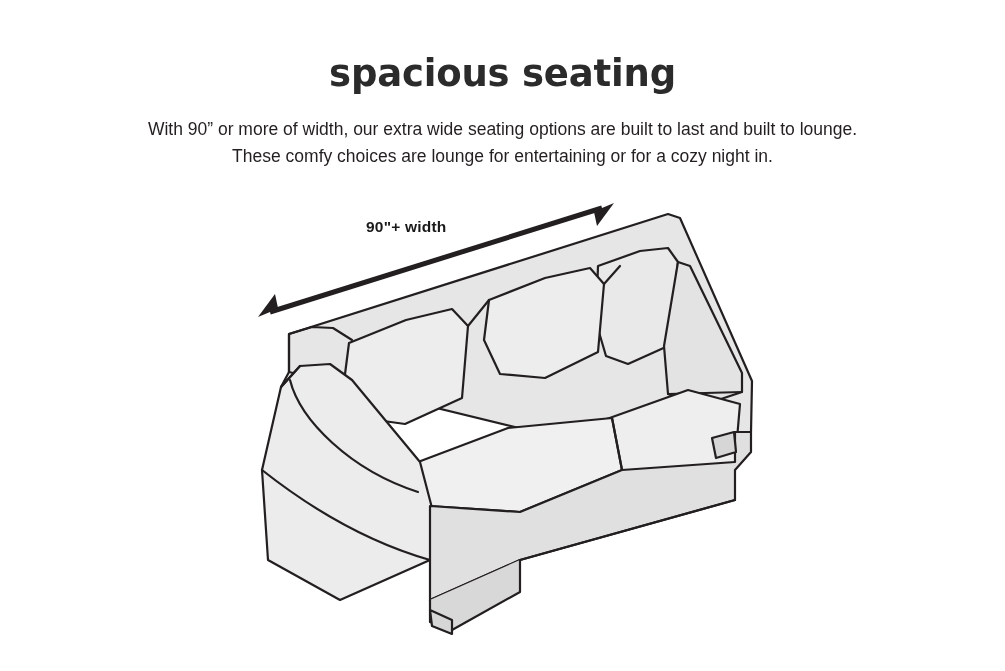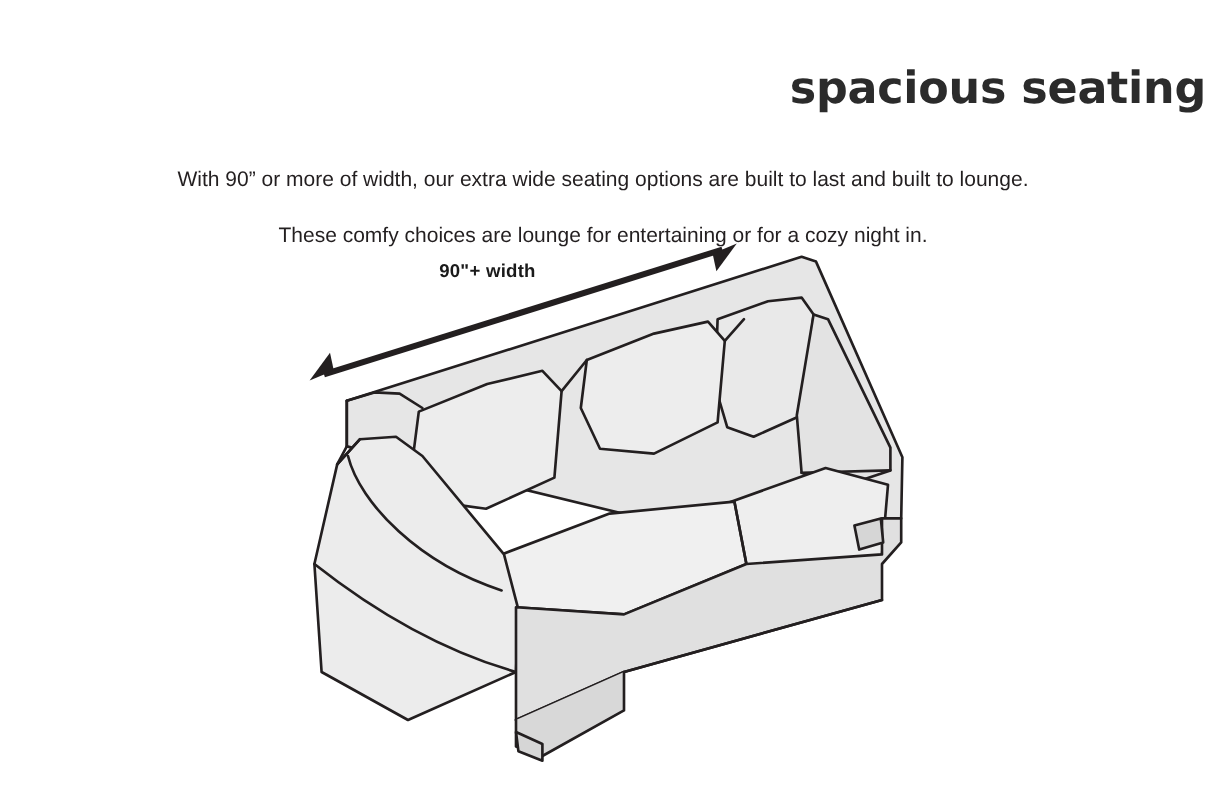--- a/index.html
+++ b/index.html
@@ -19,41 +19,40 @@
     position: relative;
     width: 1005px;
     height: 671px;
     background: #ffffff;
   }
   .headline {
     position: absolute;
     top: 52px;
     left: 0;
     width: 1005px;
-    text-align: right;
+    text-align: center;
     font-size: 37px;
     font-weight: bold;
     letter-spacing: -0.2px;
     color: #2b2b2b;
     font-family: "DejaVu Sans", sans-serif;
   }
   .subcopy {
     position: absolute;
     top: 116px;
     left: 0;
     width: 1005px;
     text-align: center;
     font-size: 17.5px;
     line-height: 27px;
     color: #231f20;
     font-family: "Liberation Sans", sans-serif;
   }
   .subcopy div {
     white-space: nowrap;
-    margin-top: 20px;
   }
   .dim-label {
     position: absolute;
     left: 366px;
     top: 218px;
     font-size: 15.5px;
     font-weight: bold;
     color: #1a1a1a;
     font-family: "Liberation Sans", sans-serif;
     letter-spacing: 0.2px;

